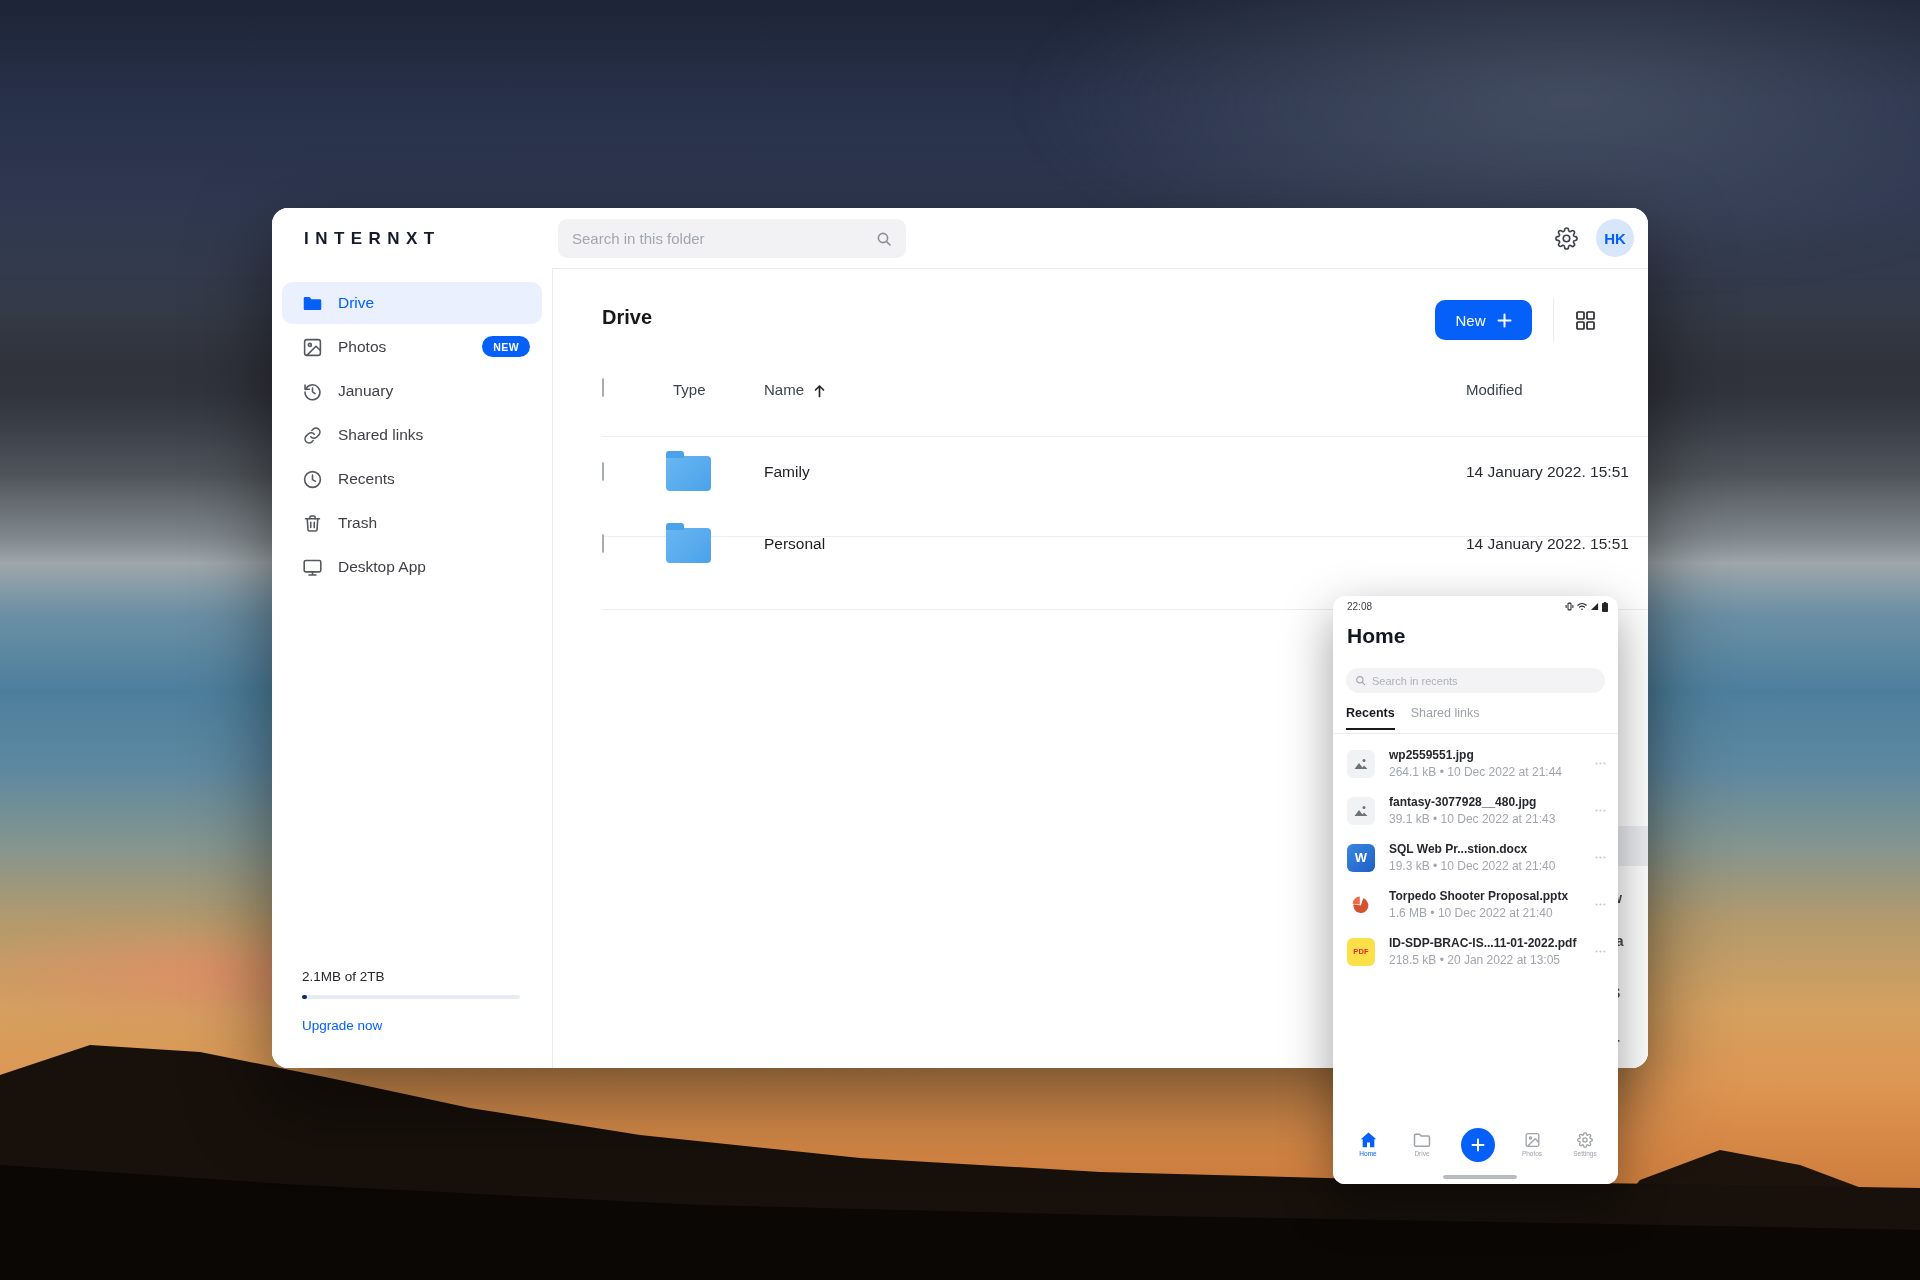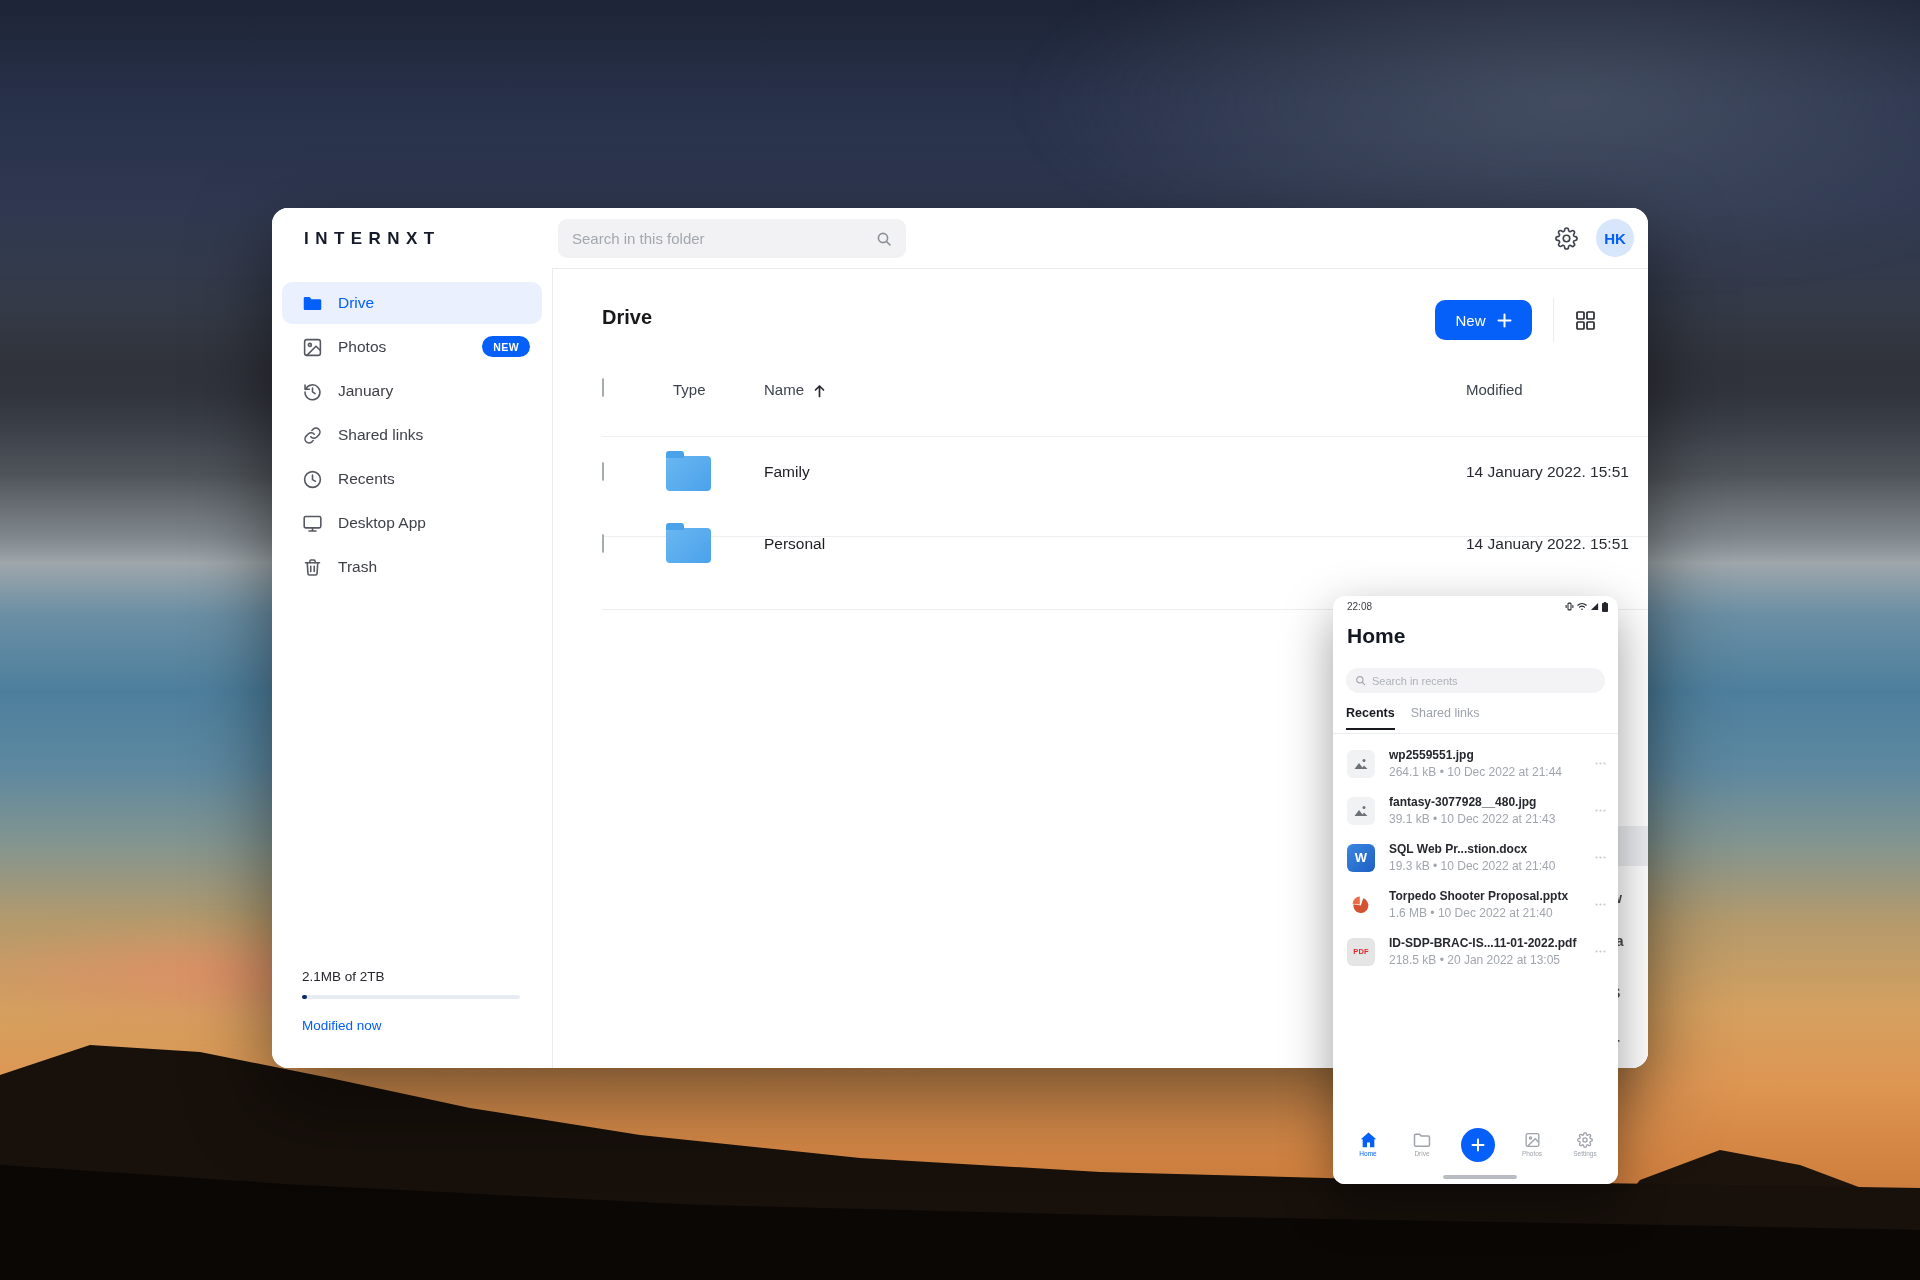--- a/index.html
+++ b/index.html
@@ -105,21 +105,21 @@
   .grow .gname { font-size:14px; font-weight:700; color:#26282e; }
   .grow .gsub { font-size:11px; color:#a1a5ad; margin-top:3px; }
 
   
   .fico { width:28px; height:28px; border-radius:6px; display:flex; align-items:center;
     justify-content:center; flex:none; }
   .fico.img { background:#f1f2f4; color:#6d7178; }
   .fico.word { background:linear-gradient(135deg,#3b87e0,#1d5fc4); color:#fff;
     font-size:13px; font-weight:700; }
   .fico.ppt { background:transparent; }
-  .fico.pdf { background:#e5e5e5; color:#e5252a; font-size:7.5px; font-weight:800; letter-spacing:.02em; }
+  .fico.pdf { background:#fde047; color:#e5252a; font-size:7.5px; font-weight:800; letter-spacing:.02em; }
 
   
   .phone { position:absolute; left:1333px; top:596px; width:285px; height:588px; background:#fff;
     border-radius:12px; box-shadow:0 18px 50px rgba(0,0,0,.38); z-index:10; overflow:hidden; }
   .p-status { position:absolute; left:14px; right:10px; top:5px; display:flex; justify-content:space-between;
     align-items:center; }
   .p-time { font-size:10px; color:#3a3d44; }
   .p-sicons { display:flex; gap:3px; align-items:center; color:#23262c; }
   .p-title { position:absolute; left:14px; top:28px; font-size:21px; font-weight:700; color:#131722; }
   .p-search { position:absolute; left:13px; right:13px; top:72px; height:25px; background:#f3f3f5;
@@ -240,46 +240,46 @@
               <circle cx="12" cy="12" r="9"></circle>
                 <path d="M12 7v5.2l3.4 2"></path>
             </svg>
           </span>
           <span class="nlabel">Recents</span>
         </div>
 
         <div class="nav-item">
           <span class="nico">
             <svg width="21" height="21" viewBox="0 0 24 24" fill="none" stroke="currentColor" stroke-width="1.8" stroke-linecap="round" stroke-linejoin="round">
-              <rect x="2.5" y="4" width="19" height="13" rx="1.8"></rect>
-              <path d="M12 17v3.5M8 20.5h8"></path>
-            </svg>
-          </span>
-          <span class="nlabel">Desktop App</span>
-        </div>
-
-        <div class="nav-item">
-          <span class="nico">
-            <svg width="21" height="21" viewBox="0 0 24 24" fill="none" stroke="currentColor" stroke-width="1.8" stroke-linecap="round" stroke-linejoin="round">
               <path d="M4 6.5h16"></path>
                 <path d="M9 6.5V4.8c0-.7.6-1.3 1.3-1.3h3.4c.7 0 1.3.6 1.3 1.3v1.7"></path>
               <path d="M6 6.5 6.8 19c.05.9.8 1.5 1.7 1.5h7c.9 0 1.65-.6 1.7-1.5L18 6.5"></path>
               <path d="M10 10.5v6M14 10.5v6"></path>
             </svg>
           </span>
           <span class="nlabel">Trash</span>
+        </div>
+
+        <div class="nav-item">
+          <span class="nico">
+            <svg width="21" height="21" viewBox="0 0 24 24" fill="none" stroke="currentColor" stroke-width="1.8" stroke-linecap="round" stroke-linejoin="round">
+              <rect x="2.5" y="4" width="19" height="13" rx="1.8"></rect>
+              <path d="M12 17v3.5M8 20.5h8"></path>
+            </svg>
+          </span>
+          <span class="nlabel">Desktop App</span>
         </div>
       </nav>
 
       <div class="usage">
         <div class="usage-text">2.1MB of 2TB</div>
         <div class="progress">
             <div class="fill"></div>
           </div>
-        <span class="upgrade">Modified now</span>
+        <span class="upgrade">Upgrade now</span>
       </div>
     </aside>
 
     <main class="content">
       <h1 class="content-h1">Drive</h1>
 
       <button class="new-btn">
         <span>New</span>
         <svg width="15" height="15" viewBox="0 0 15 15" fill="none" stroke="#fff" stroke-width="2" stroke-linecap="round">
             <path d="M7.5 1.5v12M1.5 7.5h12"></path>

